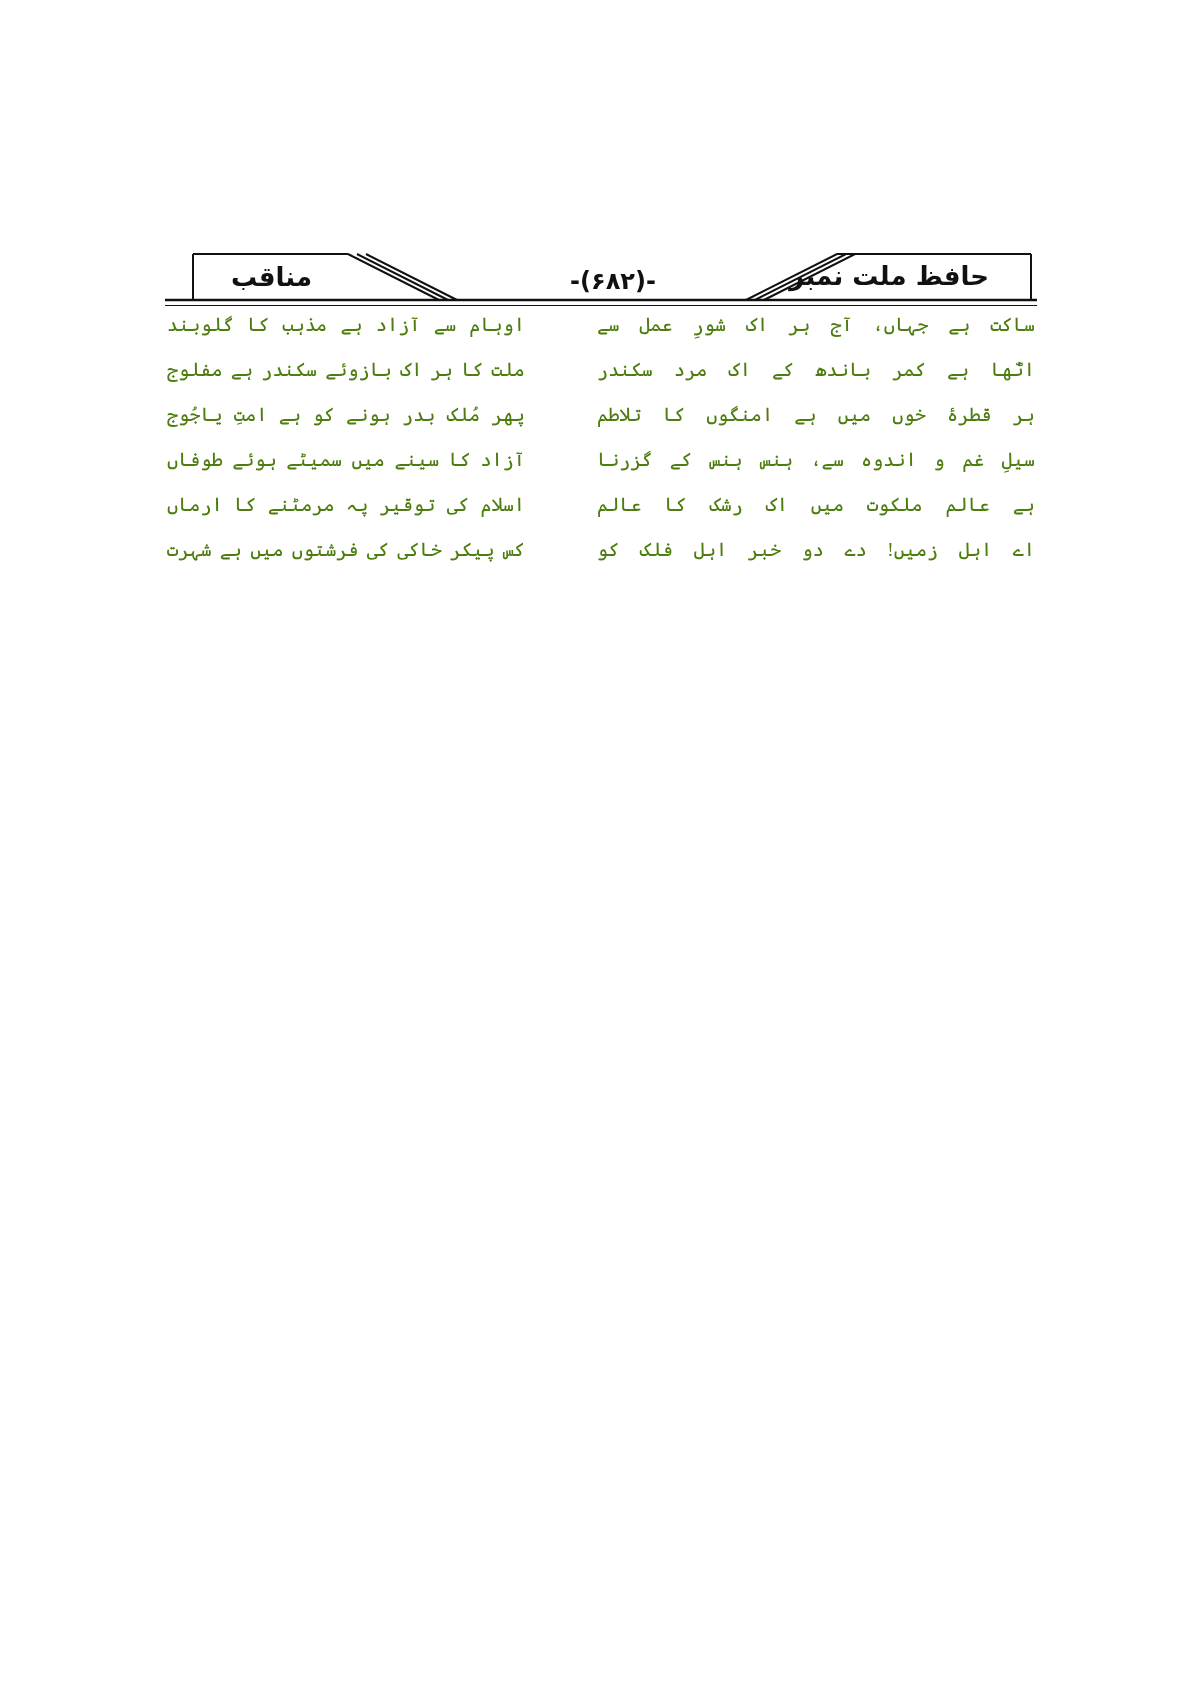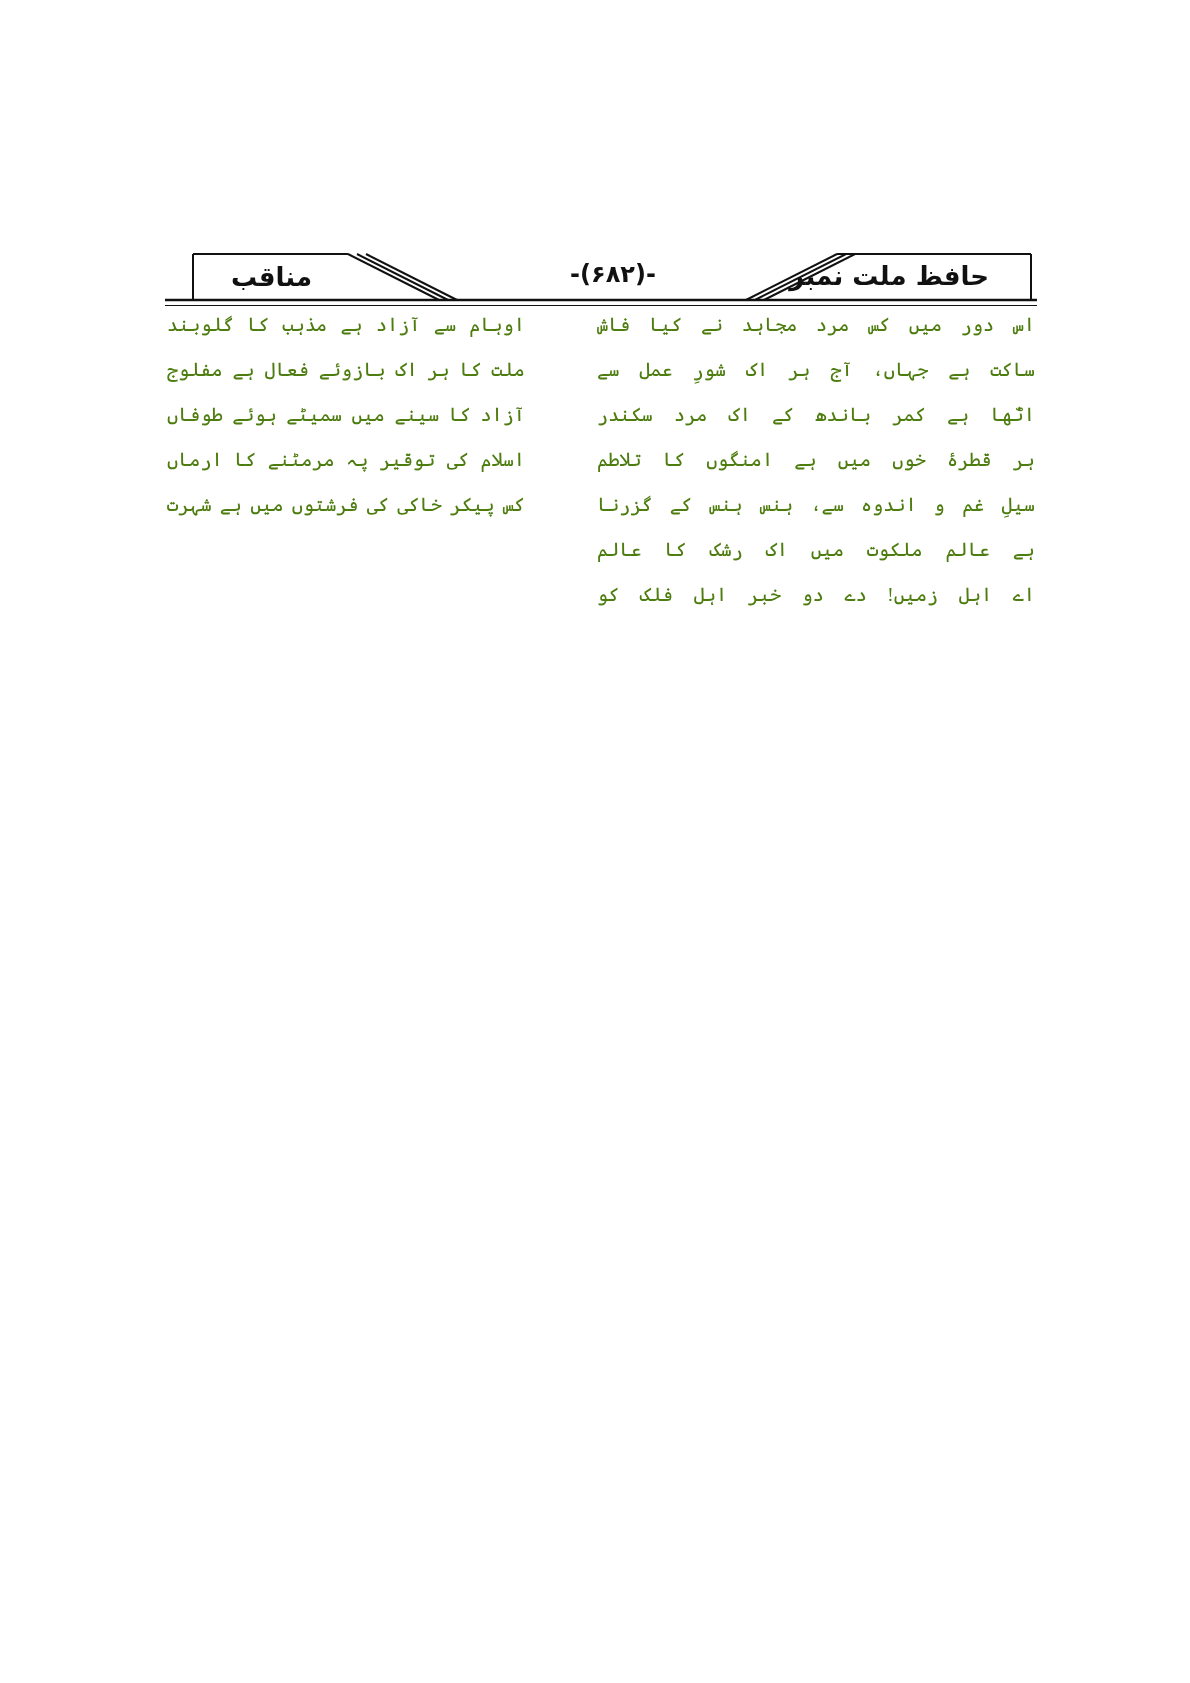--- a/index.html
+++ b/index.html
@@ -18,21 +18,21 @@
     position: absolute;
     font-size: 26px;
     font-weight: bold;
     line-height: 34px;
     white-space: nowrap;
     text-align: center;
     direction: rtl;
   }
   .hdr-left  { left: 34px;  top: 14px; width: 145px; }
   .hdr-right { left: 640px; top: 13px; width: 184px; }
-  .hdr-num   { left: 368px; top: 11px; width: 160px; font-size: 24px; direction: ltr; font-weight: bold; }
+  .hdr-num   { left: 368px; top: 18px; width: 160px; font-size: 24px; direction: ltr; font-weight: bold; }
   .poem {
     position: absolute;
     left: 167px; top: 302px; width: 868px;
     display: flex;
     justify-content: space-between;
     direction: rtl;
   }
   .col { display: block; }
   .col-right { width: 438px; }
   .col-left  { width: 358px; }
@@ -72,30 +72,30 @@
       <path d="M0,54 H872" stroke-width="2.6"></path>
       <path d="M0,59.5 H872" stroke-width="1.2"></path>
     </svg>
     <div class="hdr-text hdr-left">مناقب</div>
     <div class="hdr-text hdr-num">-(۶۸۲)-</div>
     <div class="hdr-text hdr-right">حافظ ملت نمبر</div>
   </div>
 
   <div class="poem">
     <div class="col col-right">
-      <div class="line">اس دور میں کس مرد مجاہد نے کیا فاش</div>
       <div class="line">ساکت ہے جہاں، آج ہر اک شورِ عمل سے</div>
       <div class="line">اٹّھا ہے کمر باندھ کے اک مرد سکندر</div>
       <div class="line">ہر قطرۂ خوں میں ہے امنگوں کا تلاطم</div>
       <div class="line">سیلِ غم و اندوہ سے، ہنس ہنس کے گزرنا</div>
       <div class="line">ہے عالم ملکوت میں اک رشک کا عالم</div>
       <div class="line">اے اہل زمیں! دے دو خبر اہل فلک کو</div>
     </div>
     <div class="col col-left">
       <div class="line">اوہام سے آزاد ہے مذہب کا گلوبند</div>
-      <div class="line">ملت کا ہر اک بازوئے فعال ہے مفلوج</div>
+      <div class="line">ملت کا ہر اک بازوئے سکندر ہے مفلوج</div>
+      <div class="line">پھر مُلک بدر ہونے کو ہے امتِ یاجُوج</div>
       <div class="line">آزاد کا سینے میں سمیٹے ہوئے طوفاں</div>
       <div class="line">اسلام کی توقیر پہ مرمٹنے کا ارماں</div>
       <div class="line">کس پیکر خاکی کی فرشتوں میں ہے شہرت</div>
     </div>
   </div>
 
 </div>
 
 </body></html>

